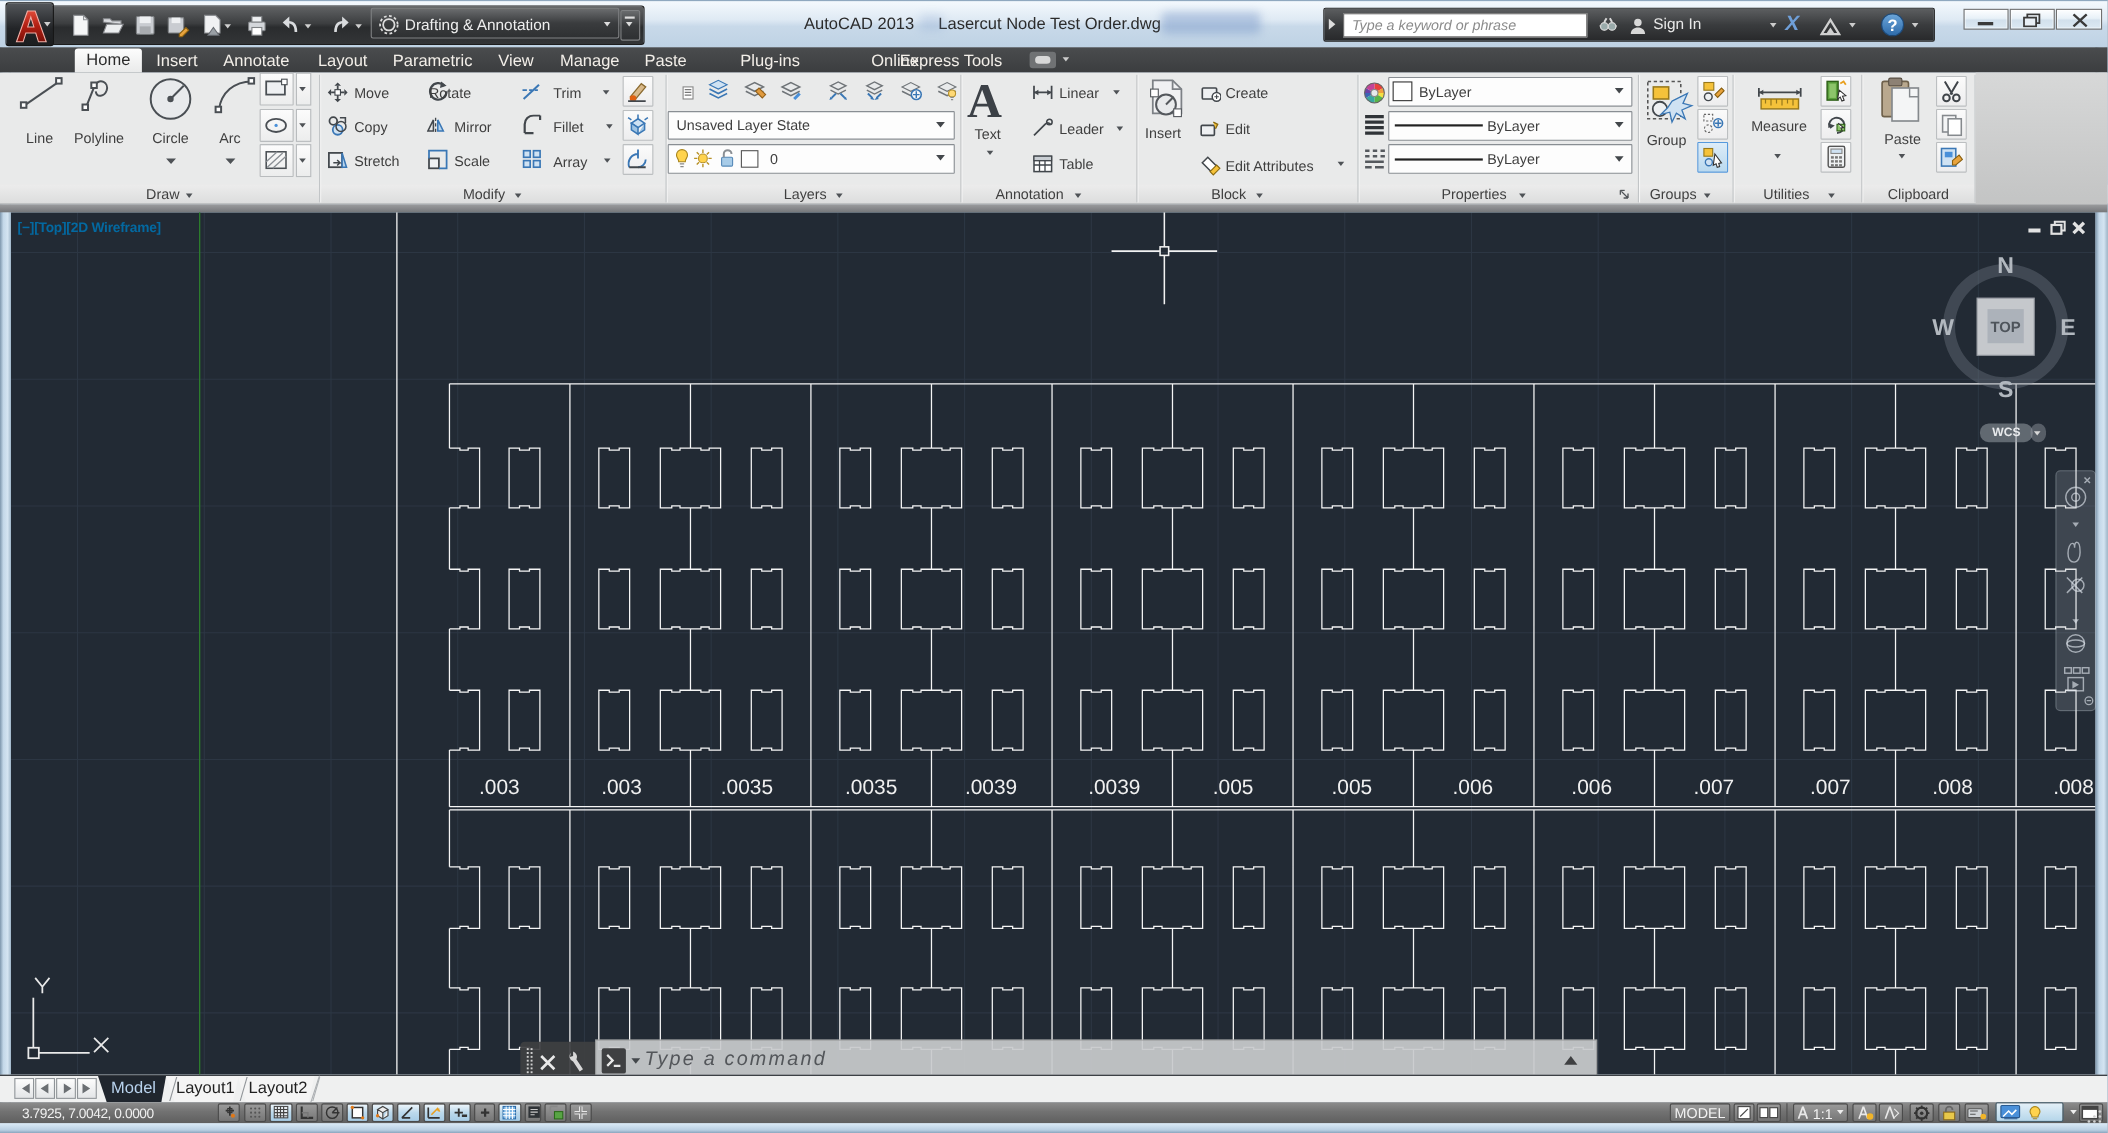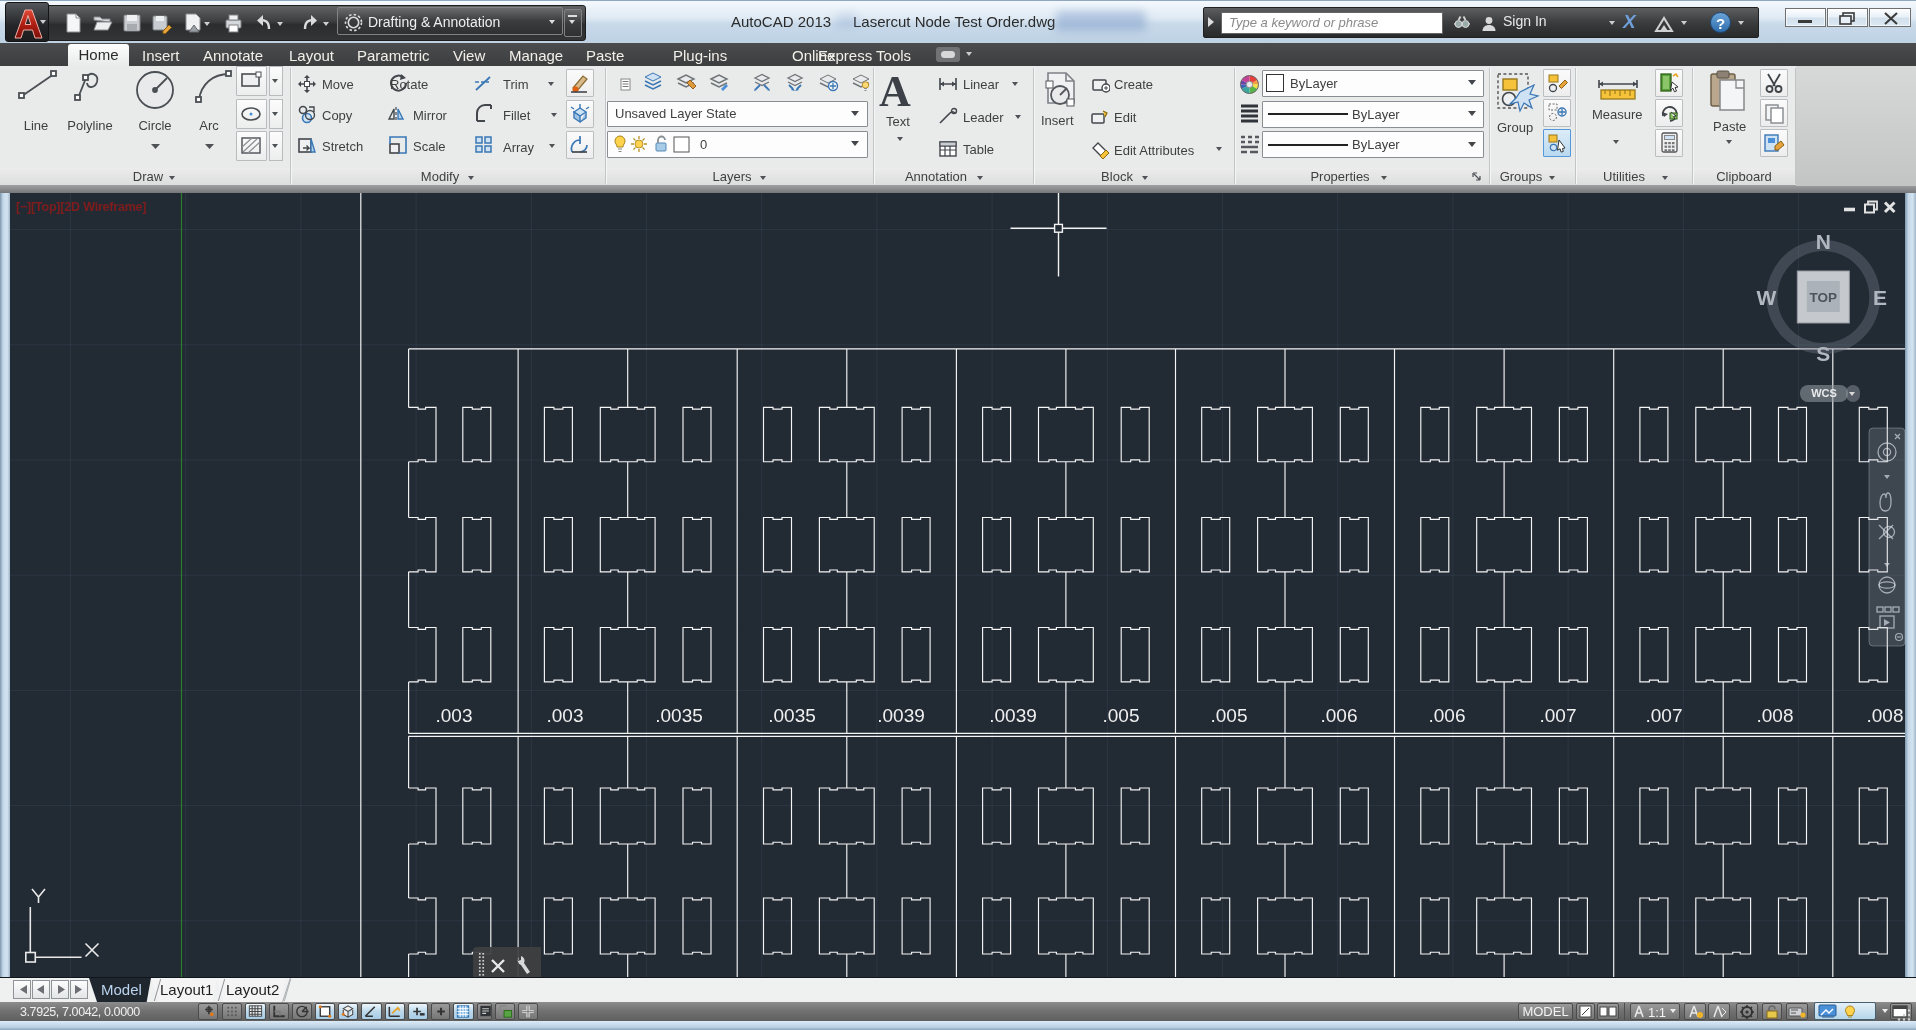--- a/index.html
+++ b/index.html
@@ -585,21 +585,21 @@
       <path d="M1010.5 228.3H1054.5 M1062.5 228.3H1106.5 M1058.5 193V224.3 M1058.5 232.3V276.5" stroke="#f2f2f2" stroke-width="1.4" fill="none"></path>
       <rect x="1054.6" y="224.4" width="7.8" height="7.8" fill="none" stroke="#f2f2f2" stroke-width="1.4"></rect>
       <g stroke="#e9e9e9" stroke-width="1.6" fill="none">
         <path d="M32 889l6.5 8m6.5-8l-6.5 8m0 0v6"></path>
         <path d="M30.3 907V952.5"></path>
         <rect x="25.8" y="952.5" width="9.5" height="9.5"></rect>
         <path d="M35.3 957.2H81.5"></path>
         <path d="M85.5 943.5l13 13m0-13l-13 13"></path>
       </g>
     </svg>
-<div class="abs" style="left:16px;top:200px;color:#7f1d1d;font-size:12.5px;font-weight:bold;letter-spacing:-0.2px">[−][Top][2D Wireframe]</div>
+<div class="abs" style="left:16px;top:200px;color:#0369a1;font-size:12.5px;font-weight:bold;letter-spacing:-0.2px">[−][Top][2D Wireframe]</div>
 <svg class="abs" style="left:1836px;top:200px" width="64" height="15" viewBox="0 0 64 15">
       <path d="M8 9.5h11" stroke="#e2e2e2" stroke-width="3.6"></path>
       <rect x="29" y="4.5" width="9" height="8" fill="none" stroke="#e2e2e2" stroke-width="2"></rect>
       <path d="M32 4.5V1.5h9v8h-3" fill="none" stroke="#e2e2e2" stroke-width="1.8"></path>
       <path d="M49 2.5l9.5 9.5M58.5 2.5L49 12" stroke="#e2e2e2" stroke-width="3"></path>
     </svg>
 <svg class="abs" style="left:1756px;top:230px" width="140" height="136" viewBox="0 0 140 136">
 <g font-family="Liberation Sans,sans-serif">
 <path d="M67.3 67 m-57 0 a57 57 0 1 0 114 0 a57 57 0 1 0 -114 0 M67.3 67 m-46 0 a46 46 0 1 1 92 0 a46 46 0 1 1 -92 0" fill="rgba(118,127,138,0.36)" fill-rule="evenodd"></path>
 <text x="67.3" y="18.5" text-anchor="middle" font-size="21" font-weight="bold" fill="#b2b8bf">N</text>
@@ -639,20 +639,31 @@
     </svg>
 <div class="abs" style="left:473px;top:947px;width:68px;height:39px;background:rgba(62,63,66,0.93);border-radius:4px 0 0 4px">
       <div class="abs" style="left:5px;top:5px;width:7px;height:29px;background-image:radial-gradient(circle,#cfcfcf 1px,transparent 1.3px);background-size:3.5px 3.5px"></div>
       <svg class="abs" style="left:16px;top:11px" width="18" height="16" viewBox="0 0 18 16">
         <path d="M3 2l12 12M15 2L3 14" stroke="#e8e8e8" stroke-width="2.4"></path>
       </svg>
       <svg class="abs" style="left:42px;top:8px" width="20" height="22" viewBox="0 0 20 22">
         <path d="M4 2a5 5 0 0 0 2 8l6 9 3-2-6-9a5 5 0 0 0-3-7l0 4-3 1z" fill="#d8d8d8"></path>
       </svg>
     </div>
+<div class="abs" style="left:541px;top:945px;width:911px;height:39px;background:rgba(200,202,204,0.93);border:1px solid rgba(130,130,130,0.55)">
+      <div class="abs" style="left:5px;top:7px;width:22px;height:23px;background:#3f4042;border-radius:2px">
+        <svg class="abs" style="left:3px;top:4px" width="16" height="15" viewBox="0 0 16 15">
+          <path d="M2 2l5 5-5 5" stroke="#e8e8e8" stroke-width="2" fill="none"></path>
+          <path d="M8 12h6" stroke="#e8e8e8" stroke-width="2"></path>
+        </svg>
+      </div>
+      <div class="cda" style="left:32px;top:16px"></div>
+      <div class="abs" style="left:44px;top:6px;font-size:18px;font-style:italic;color:#53565a;letter-spacing:2px">Type a command</div>
+      <div class="abs" style="left:880px;top:14px;width:0;height:0;border-left:6px solid transparent;border-right:6px solid transparent;border-bottom:8px solid #3f4042"></div>
+    </div>
 <div class="abs" id="sheettabs"></div>
 <div class="abs" style="left:13px;top:980px;width:18px;height:19px;background:linear-gradient(#fdfdfd,#e3e5e7);border:1px solid #8f9498"></div>
 <div class="abs" style="left:32px;top:980px;width:18px;height:19px;background:linear-gradient(#fdfdfd,#e3e5e7);border:1px solid #8f9498"></div>
 <div class="abs" style="left:51px;top:980px;width:18px;height:19px;background:linear-gradient(#fdfdfd,#e3e5e7);border:1px solid #8f9498"></div>
 <div class="abs" style="left:70px;top:980px;width:18px;height:19px;background:linear-gradient(#fdfdfd,#e3e5e7);border:1px solid #8f9498"></div>
 <svg class="abs" style="left:15px;top:984px" width="72" height="11" viewBox="0 0 72 11">
 <g fill="#6b6f73">
         <path d="M3 1v9M12 1L5 5.5 12 10z"></path>
         <path d="M29 1l-7 4.5L29 10z"></path>
         <path d="M43 1l7 4.5L43 10z"></path>

